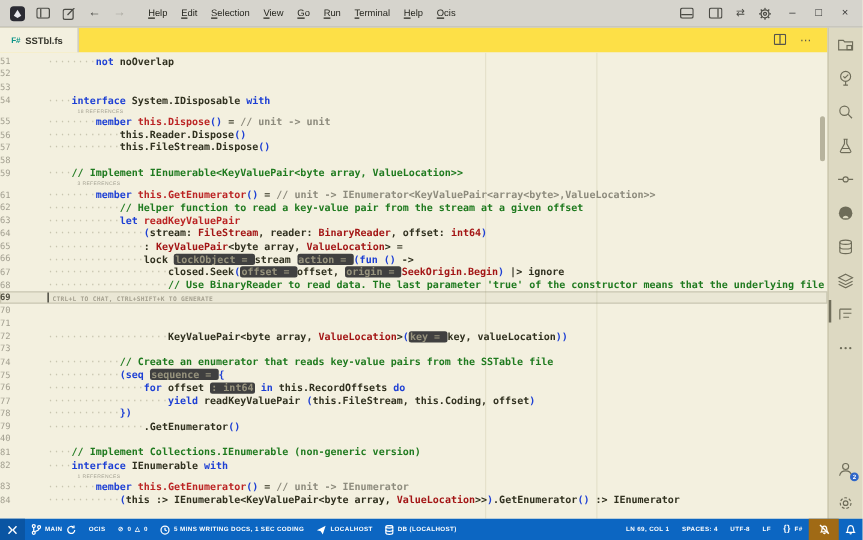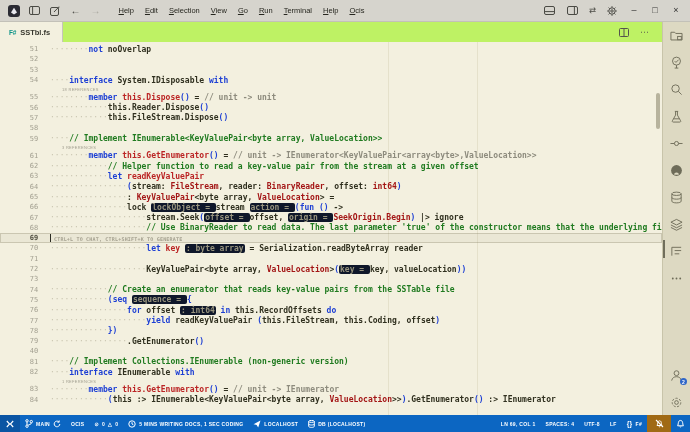--- a/index.html
+++ b/index.html
@@ -17,47 +17,47 @@
   .menu-item{font-size:7.5px;color:#26261f;padding:0 5.5px;display:inline-block;line-height:20px;}
   .menu-item::first-letter{text-decoration:underline;}
   .tb-right{margin-left:auto;display:flex;align-items:center;gap:9px;color:#4a4a44;}
   .glyph8{font-size:8.5px;line-height:1;color:#4a4a44;}
   .winctl{font-size:9px;line-height:1;color:#333;width:12px;text-align:center;}
 
   
   .mid{position:absolute;top:22px;left:0;right:0;bottom:17px;display:flex;}
   .left{width:662px;display:flex;flex-direction:column;min-width:0;}
 
-  .tabbar{height:20px;background:#bef264;display:flex;align-items:stretch;flex:none;}
+  .tabbar{height:20px;background:#fde047;display:flex;align-items:stretch;flex:none;}
   .tab{background:#f3f0df;display:flex;align-items:center;gap:4px;padding:0 12px 0 9px;font-size:7.5px;font-weight:700;color:#37372e;box-sizing:border-box;border-right:1px solid #c6c4bb;}
   .fsicon{color:#0d9488;font-weight:700;font-size:6.5px;letter-spacing:-.2px;}
   .tab-actions{margin-left:auto;display:flex;align-items:center;gap:11px;padding-right:12px;color:#55544c;}
   .moredots{font-size:9px;line-height:1;color:#55544c;letter-spacing:1px;}
 
   .editor{position:relative;flex:1;background:#f3f0df;overflow:hidden;padding-top:2px;box-sizing:border-box;}
   .ruler{position:absolute;top:0;bottom:0;width:1px;background:#e5e1cb;z-index:0;}
   .scroll-thumb{position:absolute;right:2px;top:51px;width:4px;height:36px;background:#b7b39d;border-radius:2px;z-index:3;}
 
   .ln{display:flex;height:10.3px;align-items:center;position:relative;z-index:1;}
-  .ln .num{width:20px;text-align:center;margin-right:6px;font:7px "DejaVu Sans Mono",monospace;color:#a29f90;flex:none;padding-left:24px;}
+  .ln .num{width:20px;text-align:left;margin-right:18px;font:7px "DejaVu Sans Mono",monospace;color:#a29f90;flex:none;}
   .ln .num.curnum{color:#4e4c3e;font-weight:700;}
   .ln .code{font:600 8px "DejaVu Sans Mono",monospace;white-space:pre;color:#30301f;}
   .lensrow{height:7px;display:flex;align-items:center;padding-left:62px;font-size:6px;font-variant:all-small-caps;color:#a19e8f;letter-spacing:.3px;position:relative;z-index:1;}
   .cur-line{background:rgba(130,124,96,.08);box-shadow:inset 0 0 0 1px rgba(120,114,86,.28);}
   .caret{display:inline-block;width:1px;height:8px;background:#2b2b22;vertical-align:-1px;}
   .ghost{font:600 7px "DejaVu Sans Mono",monospace;font-variant:all-small-caps;color:#a5a190;margin-left:3px;letter-spacing:.2px;}
 
   .ws{color:#c9c5b0;font-weight:400;}
   .tk{color:#1d3fd4;}
   .tc{color:#1f7a1f;}
   .tg{color:#8d8b7d;}
   .tt{color:#a31515;}
   .tf{color:#bb2424;}
   .td{color:#30301f;}
-  .ti{color:#98947e;background:#0f172a;border-radius:2px;padding:0 1px;}
+  .ti{color:#98947e;background:#404040;border-radius:2px;padding:0 1px;}
 
   
   .activitybar{width:28px;background:#ddd9c2;border-left:1px solid #c8c4aa;box-sizing:border-box;display:flex;flex-direction:column;align-items:center;padding:6px 0 5px;gap:12px;flex:none;position:relative;}
   .ab-icon{width:15px;height:15px;display:flex;align-items:center;justify-content:center;color:#6e6c59;position:relative;flex:none;}
   .ab-spacer{flex:1;}
   .active-pip{position:absolute;left:0;top:218px;width:2px;height:18px;background:#706e5b;}
   .badge{position:absolute;right:-3px;bottom:-2px;background:#2f66c8;color:#fff;font-size:5px;font-weight:700;border-radius:50%;width:7px;height:7px;display:flex;align-items:center;justify-content:center;font-variant:normal;}
 
   
   .statusbar{position:absolute;left:0;right:0;bottom:0;height:17px;background:#0c66c2;color:#fff;display:flex;align-items:stretch;font-size:6.8px;font-weight:700;font-variant:all-small-caps;letter-spacing:.3px;z-index:5;}
@@ -217,33 +217,32 @@
             <div class="ln">
               <span class="num">65</span>
               <span class="code"><span class="ws">················</span><span class="td">: </span><span class="tt">KeyValuePair</span><span class="td">&lt;byte array, </span><span class="tt">ValueLocation</span><span class="td">&gt; =</span></span>
             </div>
             <div class="ln">
               <span class="num">66</span>
               <span class="code"><span class="ws">················</span><span class="td">lock </span><span class="ti">lockObject = </span><span class="td">stream </span><span class="ti">action = </span><span class="tk">(</span><span class="tk">fun</span><span class="td"> </span><span class="tk">()</span><span class="td"> -&gt;</span></span>
             </div>
             <div class="ln">
               <span class="num">67</span>
-              <span class="code"><span class="ws">····················</span><span class="td">stream.Seek</span><span class="tk">(</span><span class="ti">offset = </span><span class="td">offset, </span><span class="ti">origin = </span><span class="tt">SeekOrigin.Begin</span><span class="tk">)</span><span class="td"> |&gt; ignore</span></span>
+              <span class="code"><span class="ws">····················</span><span class="td">closed.Seek</span><span class="tk">(</span><span class="ti">offset = </span><span class="td">offset, </span><span class="ti">origin = </span><span class="tt">SeekOrigin.Begin</span><span class="tk">)</span><span class="td"> |&gt; ignore</span></span>
             </div>
             <div class="ln">
               <span class="num">68</span>
               <span class="code"><span class="ws">····················</span><span class="tc">// Use BinaryReader to read data. The last parameter 'true' of the constructor means that the underlying file stream</span></span>
             </div>
             <div class="ln cur-line">
               <span class="num curnum">69</span>
               <span class="code"><span class="caret"></span><span class="ghost">Ctrl+L to chat, Ctrl+Shift+K to generate</span></span>
             </div>
             <div class="ln">
               <span class="num">70</span>
-              <span class="code"><span class="ws">····················</span><span class="tk">let</span><span class="td"> </span><span class="tf">key</span><span class="td"> </span><span class="ti">: byte array</span><span class="td"> = Serialization.readByteArray reader</span></span>
             </div>
             <div class="ln">
               <span class="num">71</span>
             </div>
             <div class="ln">
               <span class="num">72</span>
               <span class="code"><span class="ws">····················</span><span class="td">KeyValuePair&lt;byte array, </span><span class="tt">ValueLocation</span><span class="td">&gt;</span><span class="tk">(</span><span class="ti">key = </span><span class="td">key, valueLocation</span><span class="tk">))</span></span>
             </div>
             <div class="ln">
               <span class="num">73</span>

